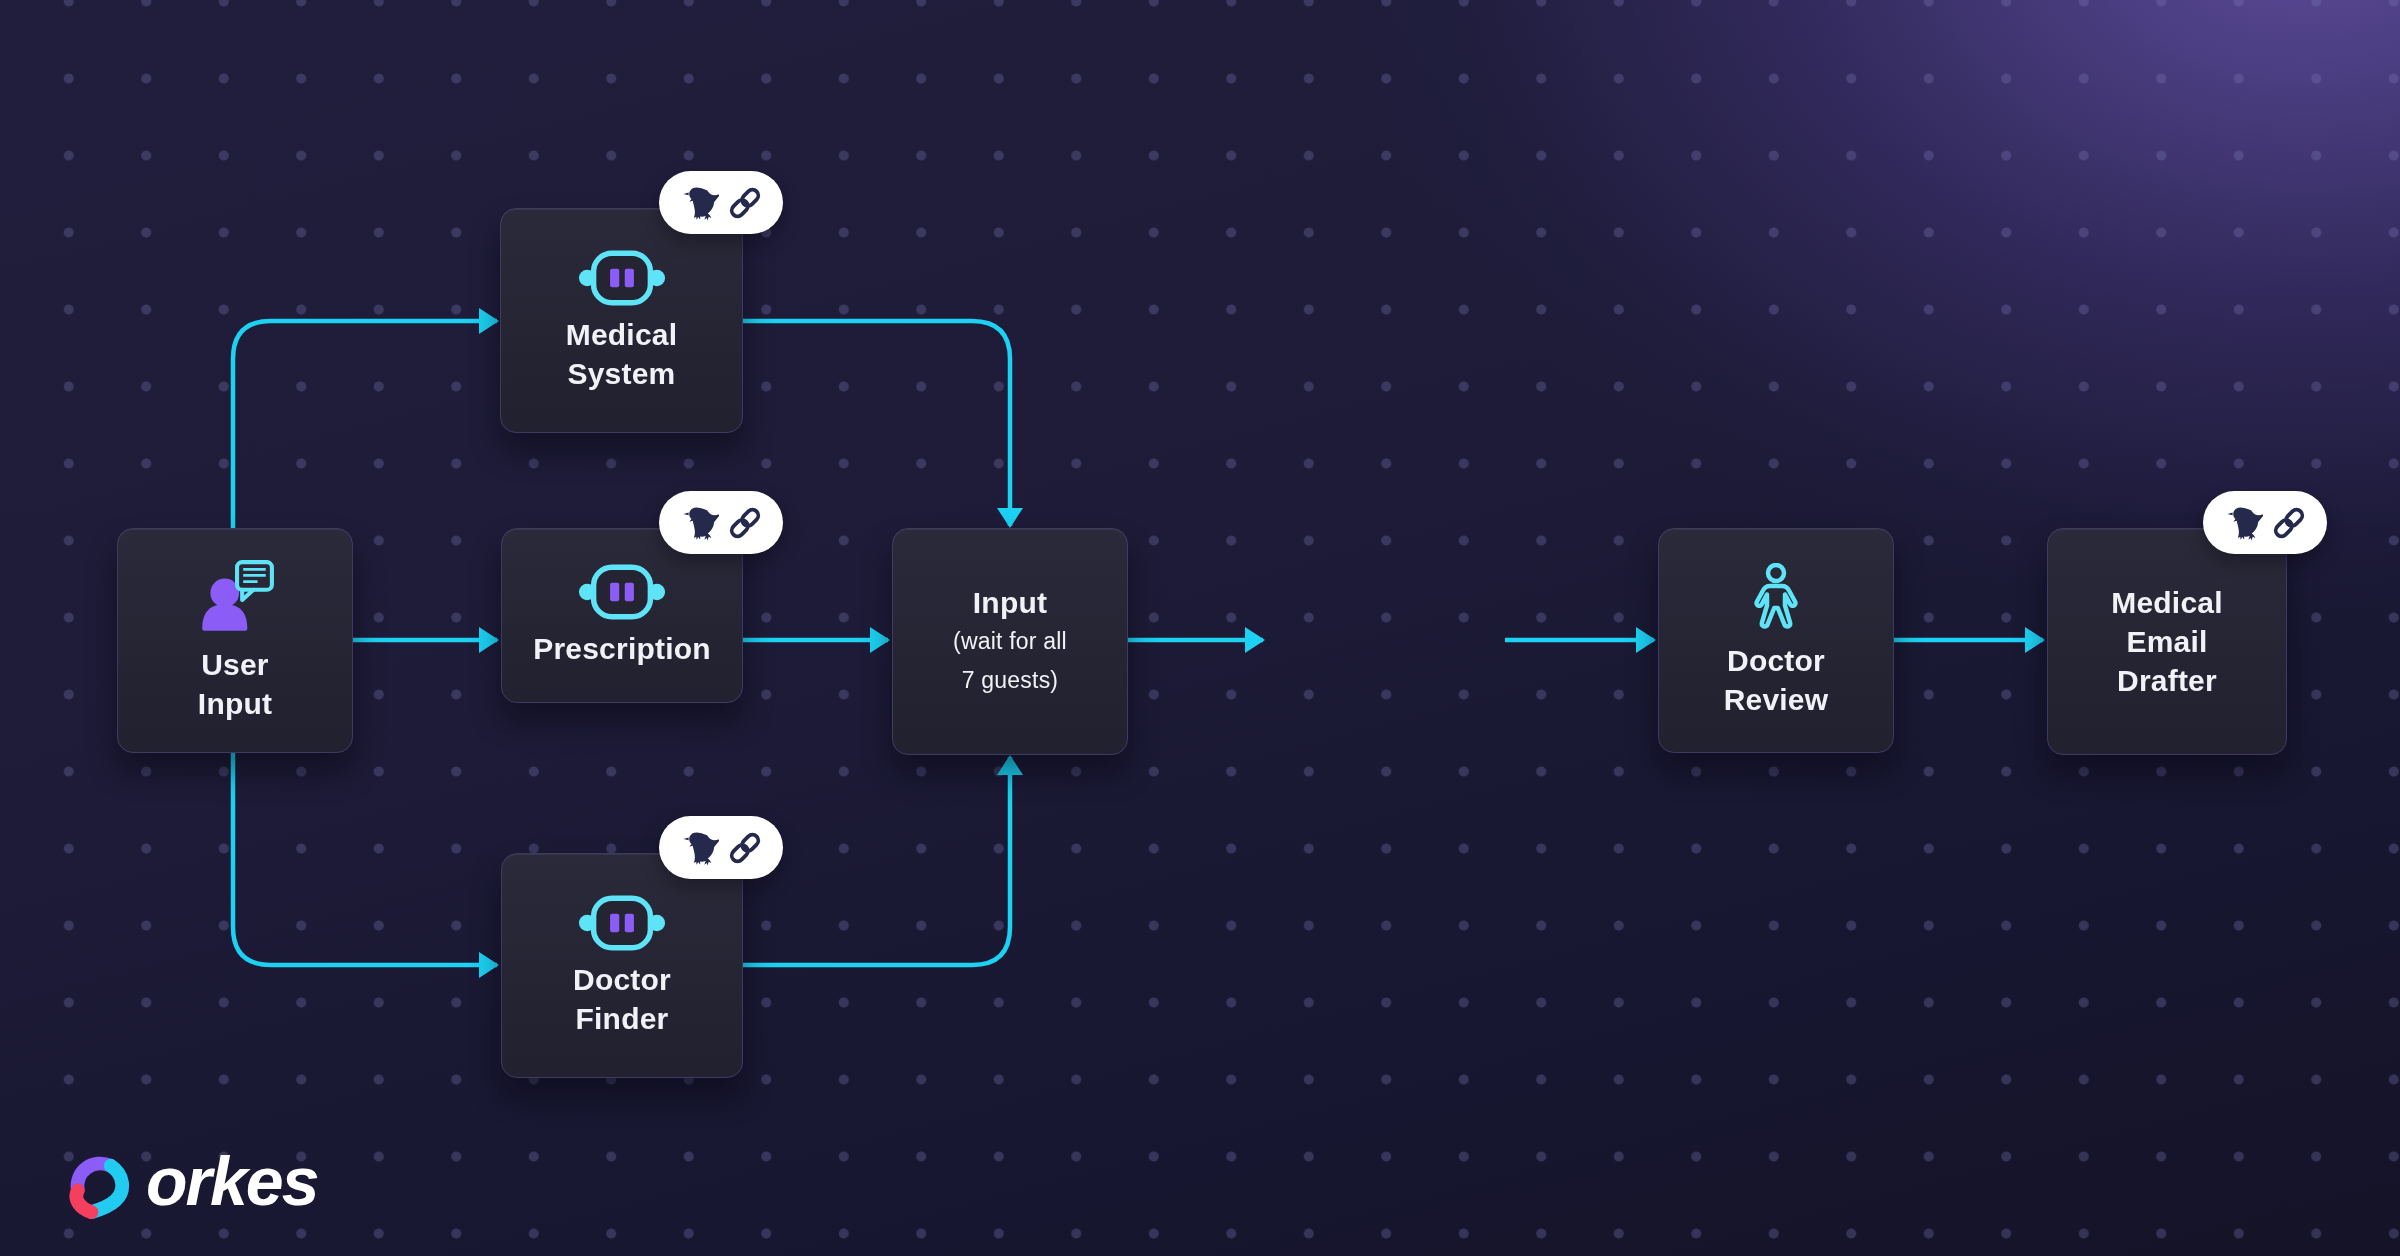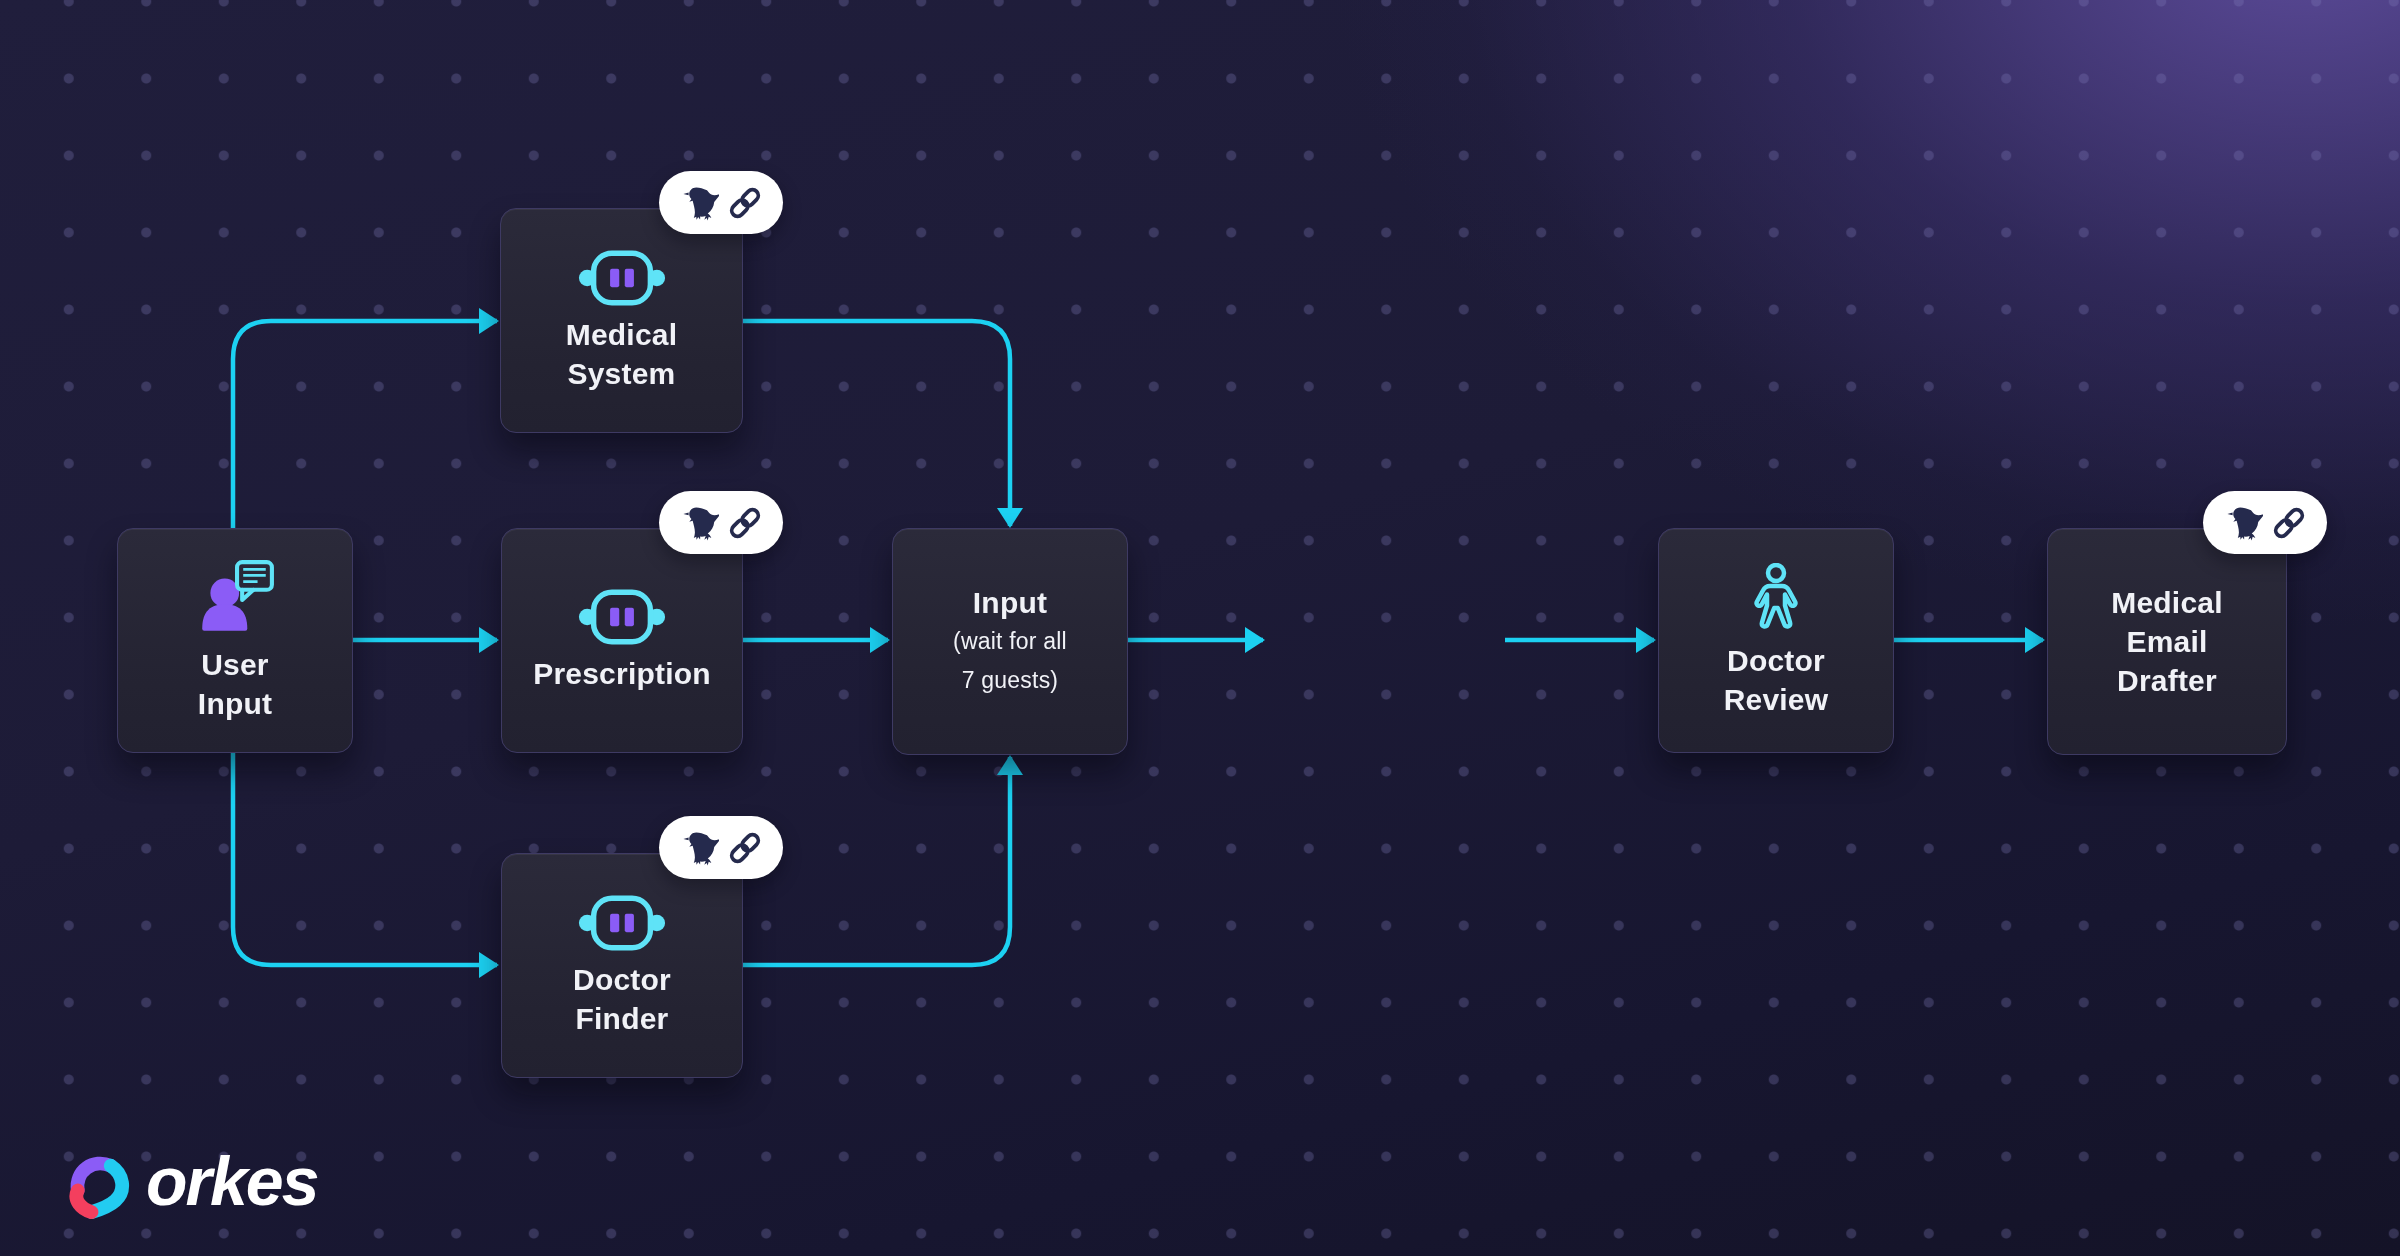--- a/index.html
+++ b/index.html
@@ -102,21 +102,21 @@
         <rect x="35" y="21" width="10" height="20" rx="2" fill="#8b5cf6"></rect>
         <rect x="51" y="21" width="10" height="20" rx="2" fill="#8b5cf6"></rect>
       </svg>
     </div>
     <div class="label">
       <div>Medical</div>
       <div>System</div>
     </div>
   </div>
 
-  <div class="node" style="left:501px;top:528px;width:242px;height:225px">
+  <div class="node" style="left:501px;top:528px;width:242px;height:175px">
     <div class="badge">
       <span class="icon">
         <svg width="40" height="40" viewBox="0 0 36 36">
           <path fill="#252a4d" d="M15.5 4c-3.6 0-6.3 2.6-6.3 6 0 1.8.8 3.4 2 4.5l-1.9 2.4 3-1c.9 3.8 2.1 7.3 2 10.8-.1 1.6-.4 3.2-1 4.8l2.2-1.1.3 2.6 1.5-2.4 1.7 2.2.1-2.6c1.7.2 3.3 0 4.9-.5l-1.2 3.4 2.1-1.6.9 2.3.9-3.4 2.4 1c-.8-1.7-1.9-3-3.2-3.9 3.3-2.3 5.4-6 5.8-10.3l6.3-7.9c-3.3 1.7-6.4 2.2-8.9 1.1-1.6-.7-2.6-2.1-3.9-3.8C21.7 5.1 18.9 4 15.5 4z"></path>
           <path fill="#252a4d" d="M8.7 8.6 4 9.9l4.7 1.2c-.1-.8-.1-1.7 0-2.5z"></path>
         </svg>
       </span>
       <span class="icon">
         <svg width="38" height="38" viewBox="0 0 36 36">
           <g transform="rotate(-45 18 18)" fill="none" stroke="#252a4d" stroke-width="3.6">

